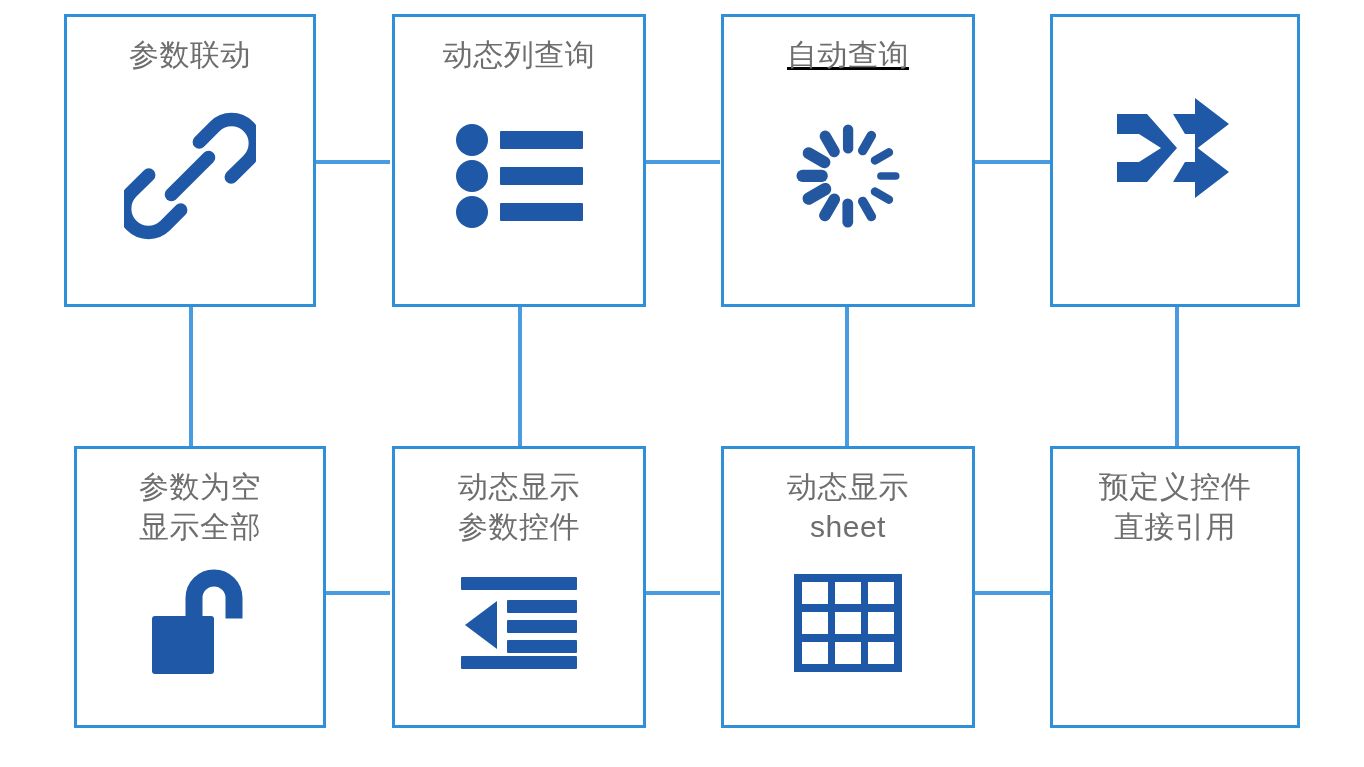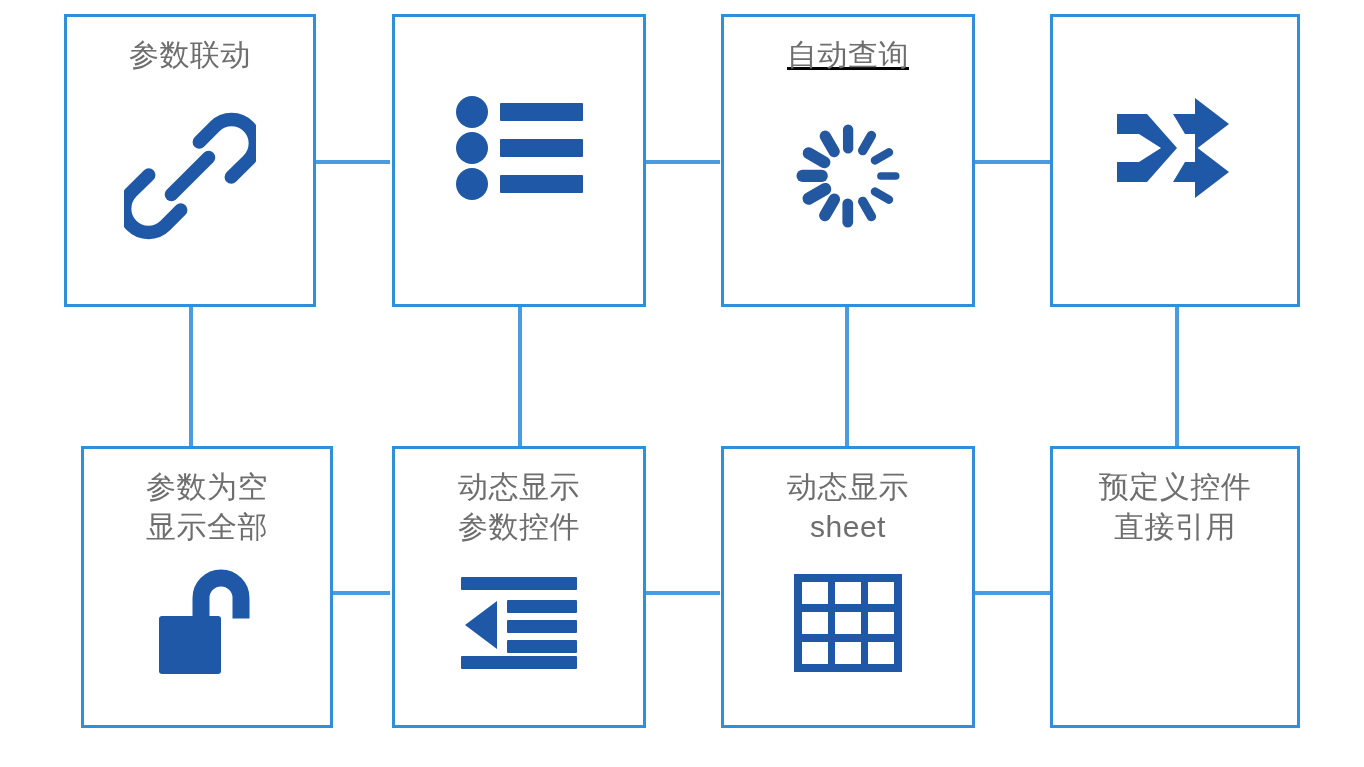--- a/index.html
+++ b/index.html
@@ -67,20 +67,21 @@
     <div class="node-icon">
       <svg width="132" height="132" viewBox="0 0 64 64" fill="none" stroke="#1f58a6" stroke-width="6.5" stroke-linecap="round" stroke-linejoin="round">
         <path d="M36.5 15.5 L44 8 a11.5 11.5 0 0 1 16.3 16.3 L52 32.5"></path>
         <path d="M27.5 48.5 L20 56 A11.5 11.5 0 0 1 3.7 39.7 L12 31.5"></path>
         <path d="M23 41 L41 23"></path>
       </svg>
     </div>
   </div>
 
   <div class="node" style="left:392px;top:14px;width:254px;height:293px;">
+    <div class="node-title">动态列查询</div>
     <div class="node-icon">
       <svg width="128" height="104" viewBox="0 0 128 104" fill="#1f58a6">
         <circle cx="17" cy="16" r="16"></circle>
         <circle cx="17" cy="52" r="16"></circle>
         <circle cx="17" cy="88" r="16"></circle>
         <rect x="45" y="7" width="83" height="18" rx="1"></rect>
         <rect x="45" y="43" width="83" height="18" rx="1"></rect>
         <rect x="45" y="79" width="83" height="18" rx="1"></rect>
       </svg>
     </div>
@@ -111,21 +112,21 @@
   <div class="node" style="left:1050px;top:14px;width:250px;height:293px;">
     <div class="node-icon">
       <svg width="120" height="112" viewBox="0 0 120 112" fill="#1f58a6">
         <path d="M2 22 h30 L62 56 L32 90 H2 V70 h22 L46 56 L24 42 H2 Z"></path>
         <path d="M58 22 h22 V6 l34 26 -34 26 V42 H70 Z"></path>
         <path d="M58 90 h22 v16 l34 -26 -34 -26 v16 H70 Z"></path>
       </svg>
     </div>
   </div>
 
-  <div class="node" style="left:81px;top:446px;width:252px;height:282px;">
+  <div class="node" style="left:74px;top:446px;width:252px;height:282px;">
     <div class="node-title">参数为空
 显示全部</div>
     <div class="node-icon">
       <svg width="104" height="110" viewBox="0 0 104 110" fill="none">
         <path d="M46 52 V30 a20 20 0 0 1 40 0 v12" stroke="#1f58a6" stroke-width="17" stroke-linecap="square"></path>
         <rect x="4" y="48" width="62" height="58" rx="3" fill="#1f58a6"></rect>
       </svg>
     </div>
   </div>
 

